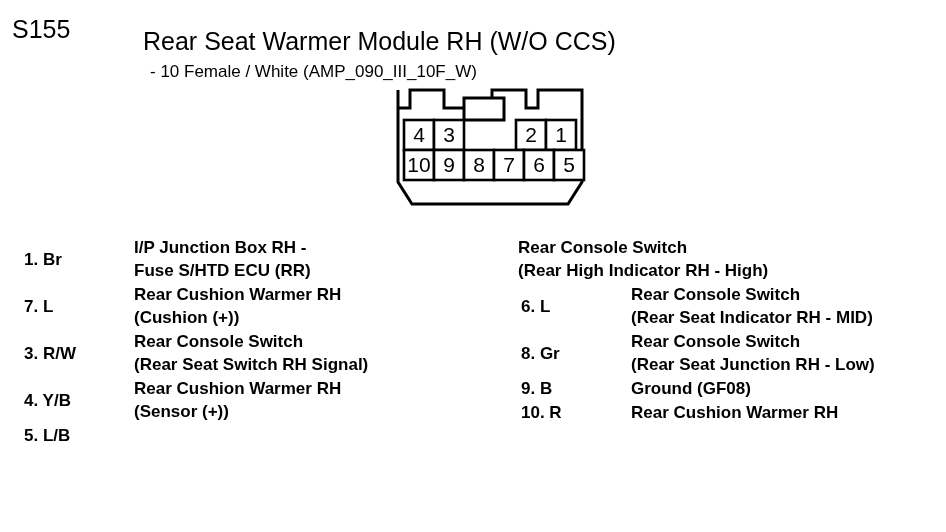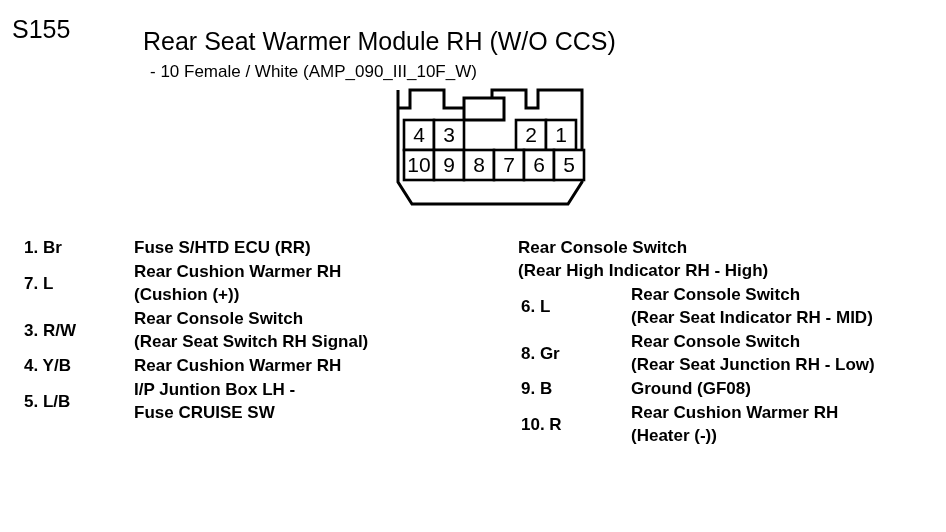--- a/index.html
+++ b/index.html
@@ -202,20 +202,21 @@
   </svg>
 </div>
 
 <div id="pinout">
 
   <div class="pin-column" id="pin-column-left">
 
     <div class="pin-row">
       <div class="pin-label">1. Br</div>
       <div class="pin-desc">
+        <div class="pin-desc-line">I/P Junction Box RH -</div>
         <div class="pin-desc-line">Fuse S/HTD ECU (RR)</div>
       </div>
     </div>
 
     <div class="pin-row">
       <div class="pin-label">7. L</div>
       <div class="pin-desc">
         <div class="pin-desc-line">Rear Cushion Warmer RH</div>
         <div class="pin-desc-line">(Cushion (+))</div>
       </div>
@@ -226,29 +227,26 @@
       <div class="pin-desc">
         <div class="pin-desc-line">Rear Console Switch</div>
         <div class="pin-desc-line">(Rear Seat Switch RH Signal)</div>
       </div>
     </div>
 
     <div class="pin-row">
       <div class="pin-label">4. Y/B</div>
       <div class="pin-desc">
         <div class="pin-desc-line">Rear Cushion Warmer RH</div>
+        <div class="pin-desc-line">(Sensor (+))</div>
       </div>
     </div>
 
     <div class="pin-row">
       <div class="pin-label">5. L/B</div>
-      <div class="pin-desc">
-        <div class="pin-desc-line">I/P Juntion Box LH -</div>
-        <div class="pin-desc-line">Fuse CRUISE SW</div>
-      </div>
     </div>
   </div>
 
   <div class="pin-column" id="pin-column-right">
 
     <div class="pin-row">
       <div class="pin-desc">
         <div class="pin-desc-line">Rear Console Switch</div>
         <div class="pin-desc-line">(Rear High Indicator RH - High)</div>
       </div>
@@ -274,17 +272,16 @@
       <div class="pin-label">9. B</div>
       <div class="pin-desc">
         <div class="pin-desc-line">Ground (GF08)</div>
       </div>
     </div>
 
     <div class="pin-row">
       <div class="pin-label">10. R</div>
       <div class="pin-desc">
         <div class="pin-desc-line">Rear Cushion Warmer RH</div>
-        <div class="pin-desc-line">(Heater (-))</div>
       </div>
     </div>
   </div>
 </div>
 
 </body></html>

